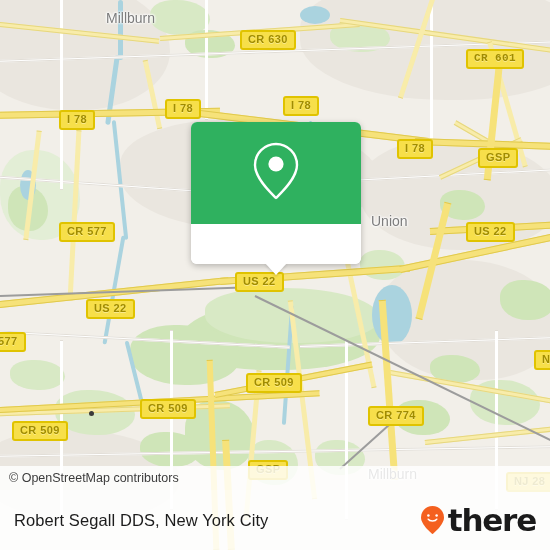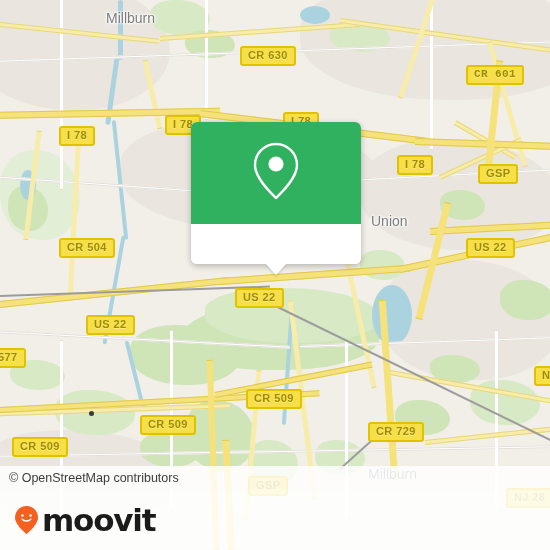--- a/index.html
+++ b/index.html
@@ -37,21 +37,20 @@
     border-radius:3px;
     color:#a08c00;
     font-size:11px;
     font-weight:bold;
     letter-spacing:.4px;
     padding:1px 6px 2px 6px;
     line-height:13px;
     white-space:nowrap;
     box-sizing:border-box;
     text-shadow:0 1px 0 rgba(255,255,255,.35);
-    margin-top:16px;
   }
 
   
   .place{
     position:absolute;
     color:#7c7c7c;
     font-size:14px;
     white-space:nowrap;
     text-shadow:0 0 3px #fff,0 0 3px #fff,0 0 3px #fff,0 0 2px #fff;
   }
@@ -212,29 +211,29 @@
     <div class="rail" style="position:absolute;left:0px;top:295px;width:270px;height:2px;transform:rotate(-2deg);transform-origin:0 50%;"></div>
     <div class="rail" style="position:absolute;left:340px;top:468px;width:70px;height:2px;transform:rotate(-42deg);transform-origin:0 50%;"></div>
 
     <div class="shield" style="left:240px;top:30px;">CR 630</div>
     <div class="shield" style="left:466px;top:49px;font-family:Liberation Mono, monospace;">CR 601</div>
     <div class="shield" style="left:59px;top:110px;">I 78</div>
     <div class="shield" style="left:165px;top:99px;">I 78</div>
     <div class="shield" style="left:283px;top:96px;">I 78</div>
     <div class="shield" style="left:397px;top:139px;">I 78</div>
     <div class="shield" style="left:478px;top:148px;">GSP</div>
-    <div class="shield" style="left:59px;top:222px;">CR 504</div>
+    <div class="shield" style="left:59px;top:222px;">CR 577</div>
     <div class="shield" style="left:466px;top:222px;">US 22</div>
     <div class="shield" style="left:235px;top:272px;">US 22</div>
     <div class="shield" style="left:86px;top:299px;">US 22</div>
     <div class="shield" style="left:-10px;top:332px;">577</div>
     <div class="shield" style="left:534px;top:350px;">NJ</div>
     <div class="shield" style="left:246px;top:373px;">CR 509</div>
     <div class="shield" style="left:140px;top:399px;">CR 509</div>
-    <div class="shield" style="left:368px;top:406px;">CR 729</div>
+    <div class="shield" style="left:368px;top:406px;">CR 774</div>
     <div class="shield" style="left:12px;top:421px;">CR 509</div>
     <div class="shield" style="left:248px;top:460px;">GSP</div>
     <div class="shield" style="left:506px;top:472px;">NJ 28</div>
 
     <div class="place" style="left:106px;top:10px;">Millburn</div>
     <div class="place" style="left:371px;top:213px;">Union</div>
     <div class="place" style="left:368px;top:466px;">Millburn</div>
 
     <div style="position:absolute;left:89px;top:411px;width:5px;height:5px;background:#3a3a3a;border-radius:50%;"></div>
   </div>
@@ -251,26 +250,27 @@
     <div class="callout-bottom">
       <span class="callout-tail"></span>
     </div>
   </div>
 
   <div class="attrib">
     <span>© OpenStreetMap contributors</span>
   </div>
 
   <div class="footer">
+    <div class="footer-title">Robert Segall DDS, New York City</div>
     <div class="brand">
       <span class="brand-pin">
         <svg width="25" height="30" viewBox="0 0 25 30" aria-hidden="true">
           <path d="M12.5 1 C6.2 1 1 6.1 1 12.4 C1 20 12.5 29 12.5 29 C12.5 29 24 20 24 12.4 C24 6.1 18.8 1 12.5 1 Z" fill="#f4601f"></path>
           <circle cx="8.4" cy="10.6" r="1.25" fill="#ffffff"></circle>
           <circle cx="16.6" cy="10.6" r="1.25" fill="#ffffff"></circle>
           <path d="M8.2 14.2 C9.6 16.6 15.4 16.6 16.8 14.2" fill="none" stroke="#ffffff" stroke-width="1.5" stroke-linecap="round"></path>
         </svg>
       </span>
-      <span class="brand-word">moovit</span>
+      <span class="brand-word">there</span>
     </div>
   </div>
 
 </div>
 
 </body></html>

